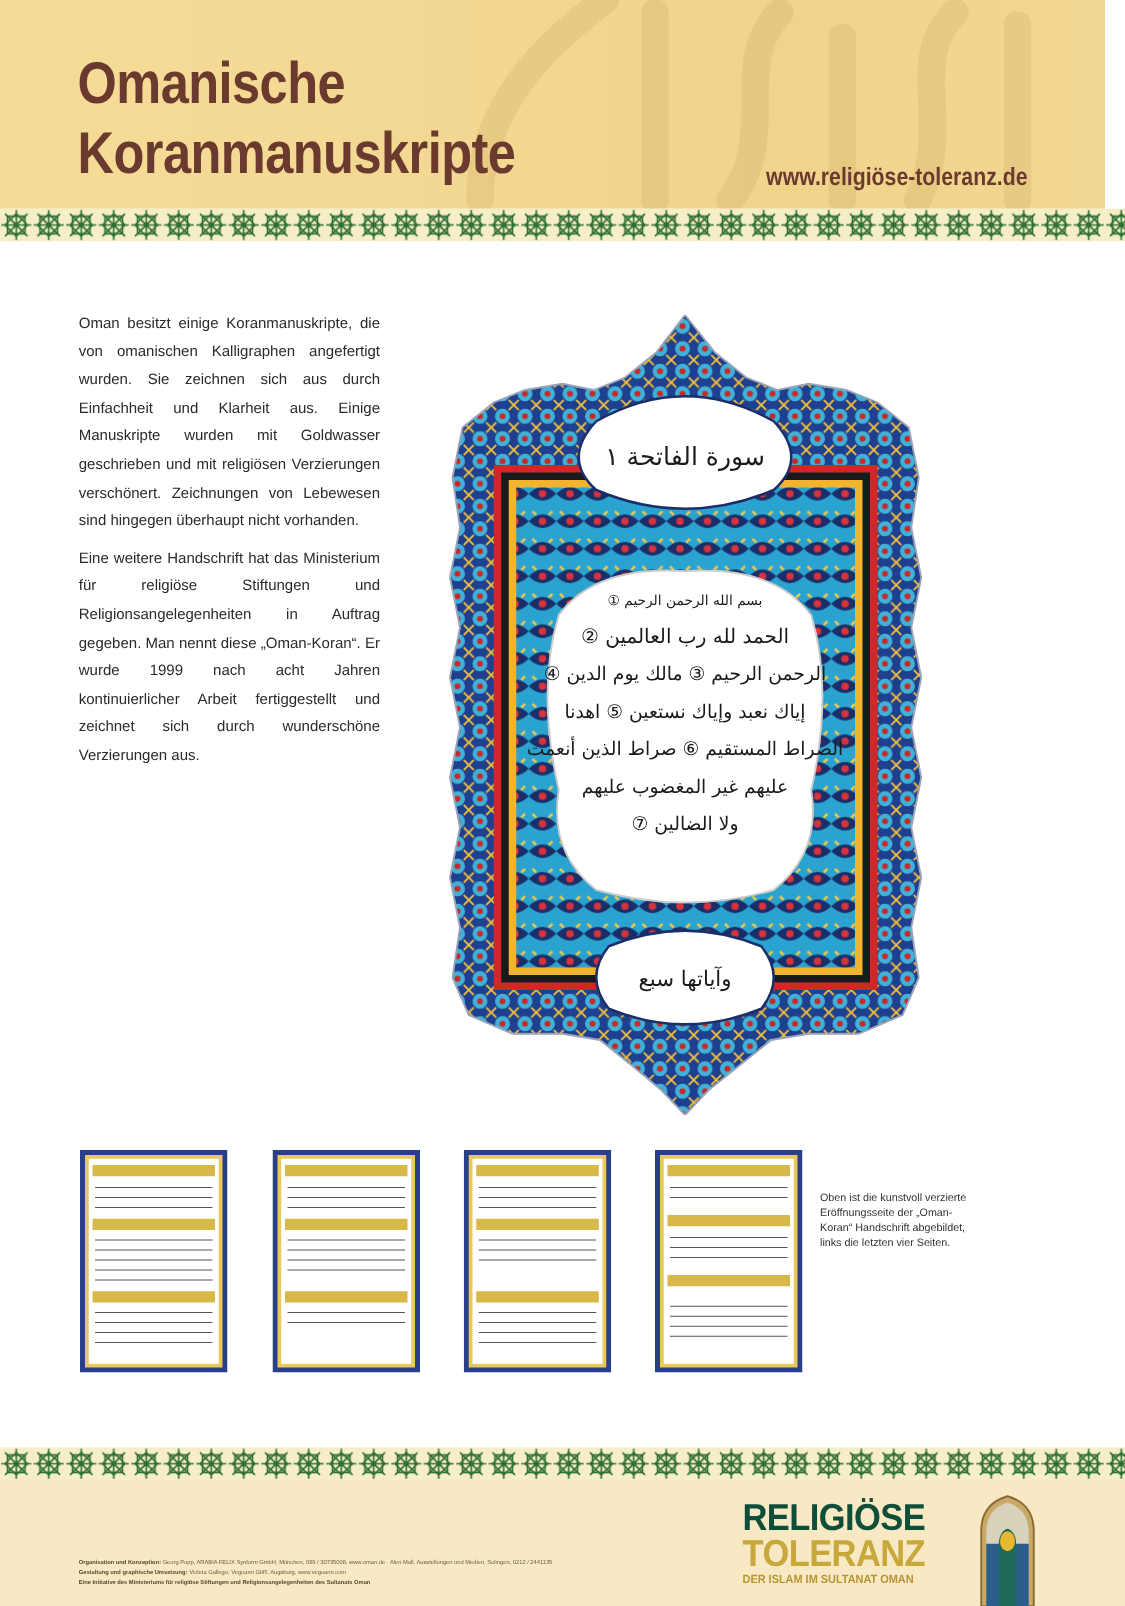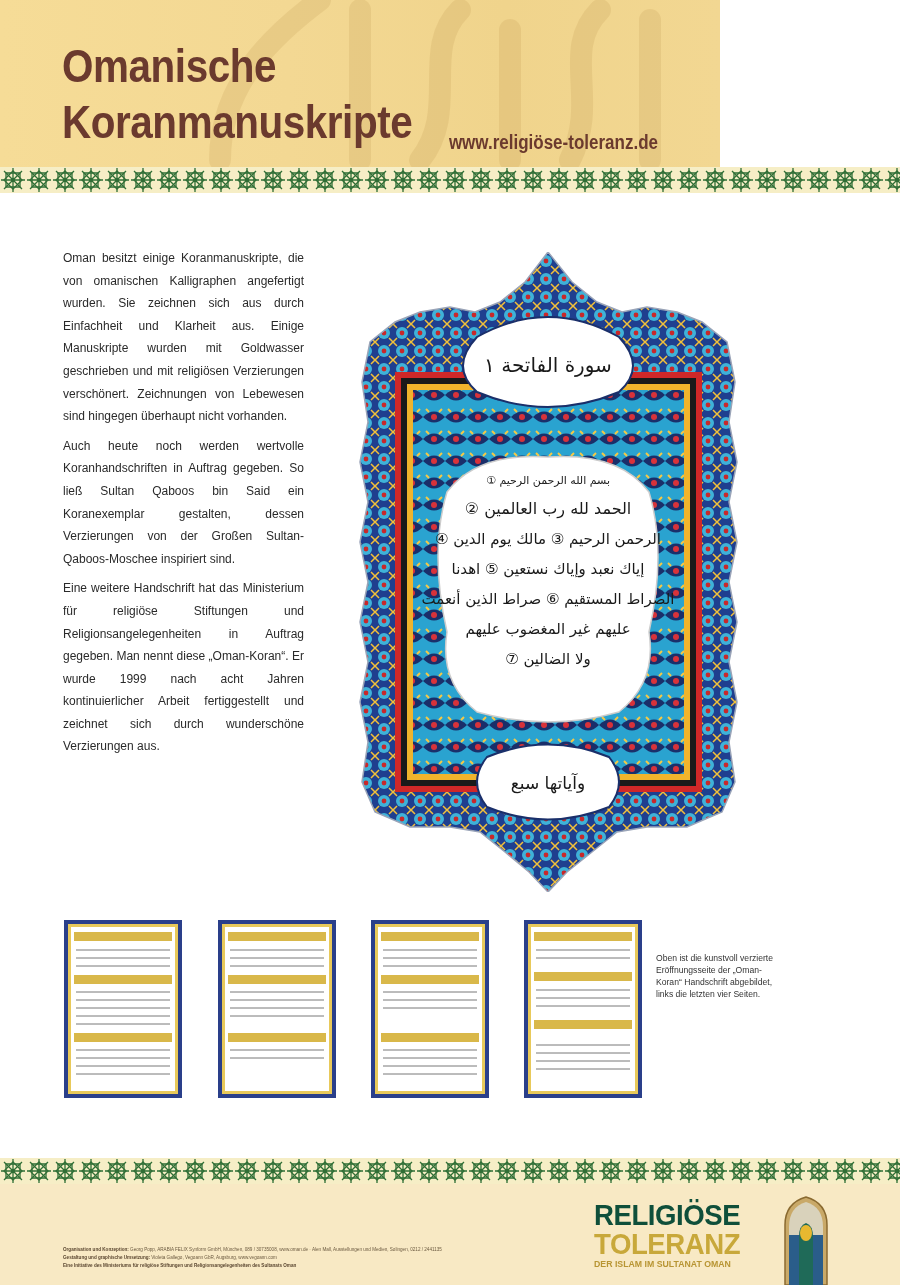--- a/index.html
+++ b/index.html
@@ -1,20 +1,20 @@
 <!DOCTYPE html>
 <html><head>
   <meta charset="utf-8">
   <style>
     * { box-sizing: border-box; margin: 0; padding: 0; }
     html, body { width: 900px; height: 1285px; background: #ffffff; overflow: hidden; }
     body { font-family: "Liberation Sans", "DejaVu Sans", sans-serif; position: relative; }
 
     .header {
-      position: absolute; left: 0; top: 0; width: 720px; height: 167px;
+      position: absolute; left: 0; top: 0; width: 884px; height: 167px;
       background: linear-gradient(90deg, #f6dc97 0%, #f3d893 40%, #f0d48c 70%, #f2d792 100%);
       overflow: hidden;
     }
     .header-watermark {
       position: absolute; right: 40px; top: -10px; width: 520px; height: 180px; opacity: 0.12;
     }
     .title {
       position: absolute; left: 62px; top: 38px;
       font-family: "Liberation Sans", sans-serif; font-weight: bold;
       color: #6b3a2e; font-size: 47px; line-height: 56px; letter-spacing: -0.5px;
@@ -94,21 +94,20 @@
         </g>
         <circle cx="13" cy="13" r="2.2" fill="#2f6e35"></circle>
       </pattern>
     </defs>
     <rect width="900" height="26" fill="url(#star)"></rect>
   </svg>
 </div>
 
 <div class="body-text">
   <p>Oman besitzt einige Koranmanuskripte, die von omanischen Kalligraphen angefertigt wurden. Sie zeichnen sich aus durch Einfachheit und Klarheit aus. Einige Manuskripte wurden mit Goldwasser geschrieben und mit religiösen Verzierungen verschönert. Zeichnungen von Lebewesen sind hingegen überhaupt nicht vorhanden.</p>
-  <p>Auch heute noch werden wertvolle Koranhandschriften in Auftrag gegeben. So ließ Sultan Qaboos bin Said ein Koranexemplar gestalten, dessen Verzierungen von der Großen Sultan-Qaboos-Moschee inspiriert sind.</p>
   <p>Eine weitere Handschrift hat das Ministerium für religiöse Stiftungen und Religionsangelegenheiten in Auftrag gegeben. Man nennt diese „Oman-Koran“. Er wurde 1999 nach acht Jahren kontinuierlicher Arbeit fertiggestellt und zeichnet sich durch wunderschöne Verzierungen aus.</p>
 </div>
 
 <svg class="main-art" viewBox="0 0 383 640">
   <defs>
     <pattern id="tile" width="18" height="18" patternUnits="userSpaceOnUse">
       <rect width="18" height="18" fill="#1f3f8f"></rect>
       <circle cx="9" cy="9" r="6" fill="#3fb2d8"></circle>
       <circle cx="9" cy="9" r="2.4" fill="#c8282a"></circle>
       <path d="M0 0 L4 4 M18 0 L14 4 M0 18 L4 14 M18 18 L14 14" stroke="#f3c13a" stroke-width="1.5"></path>

